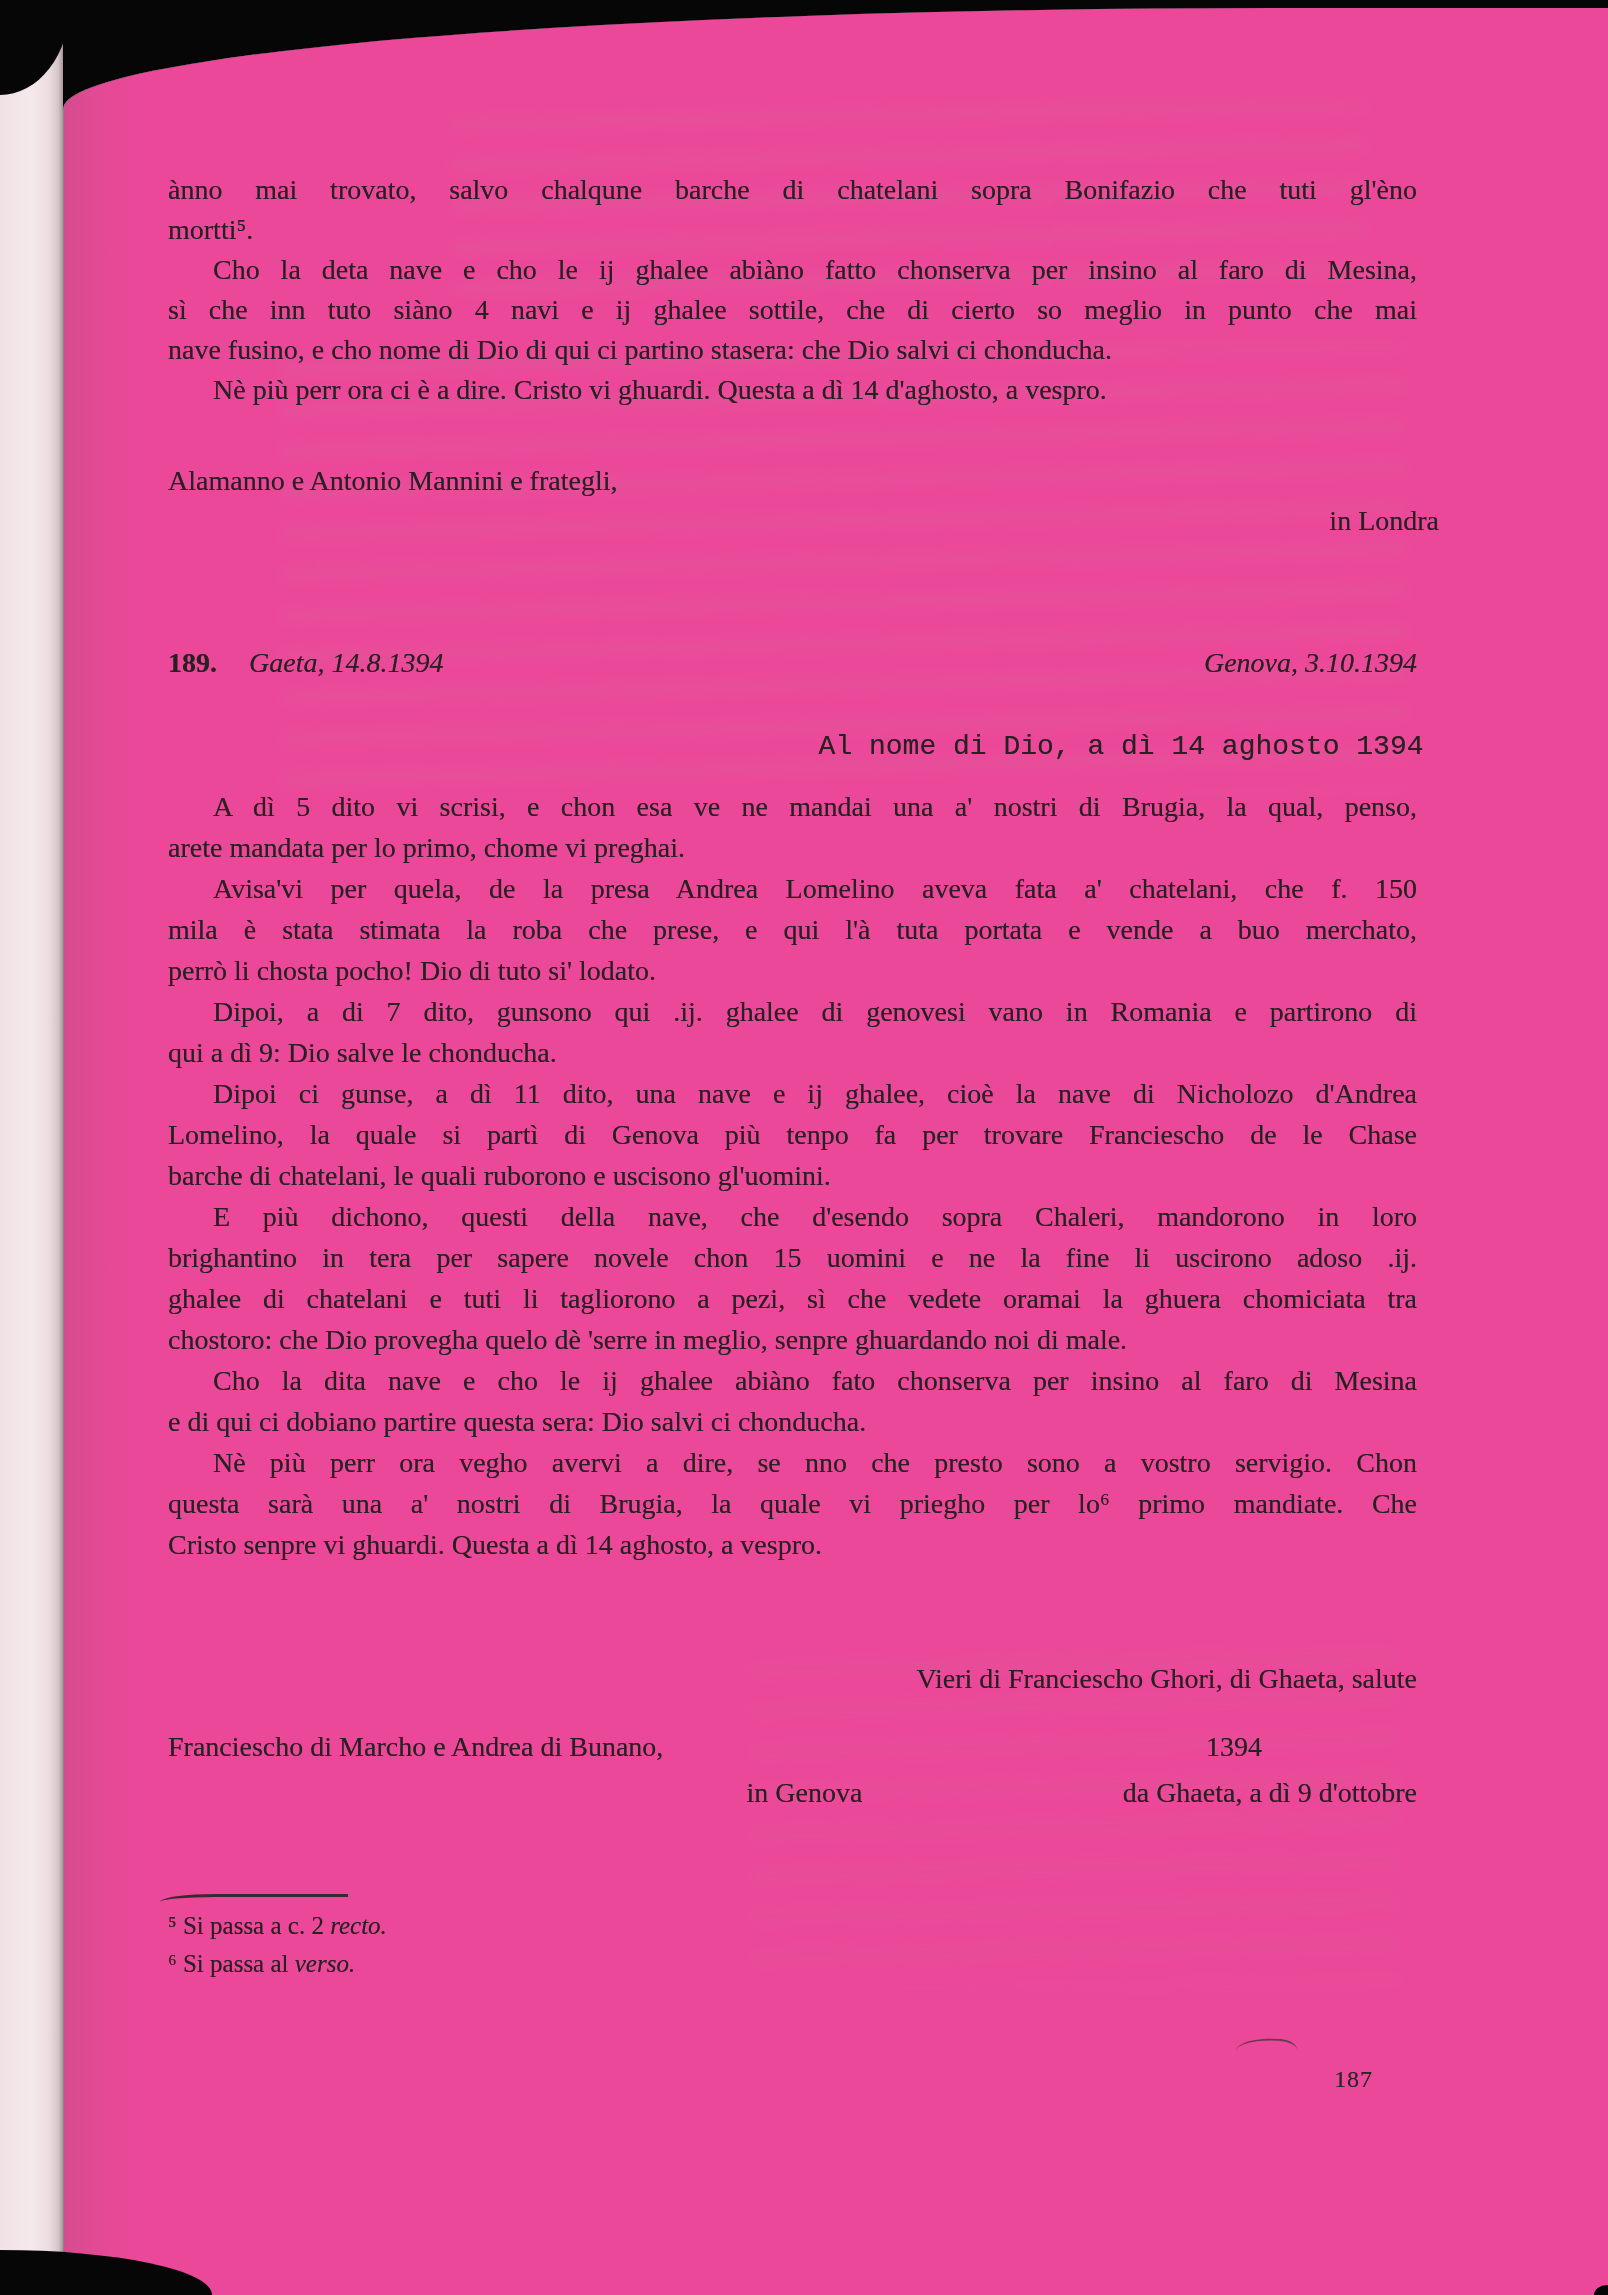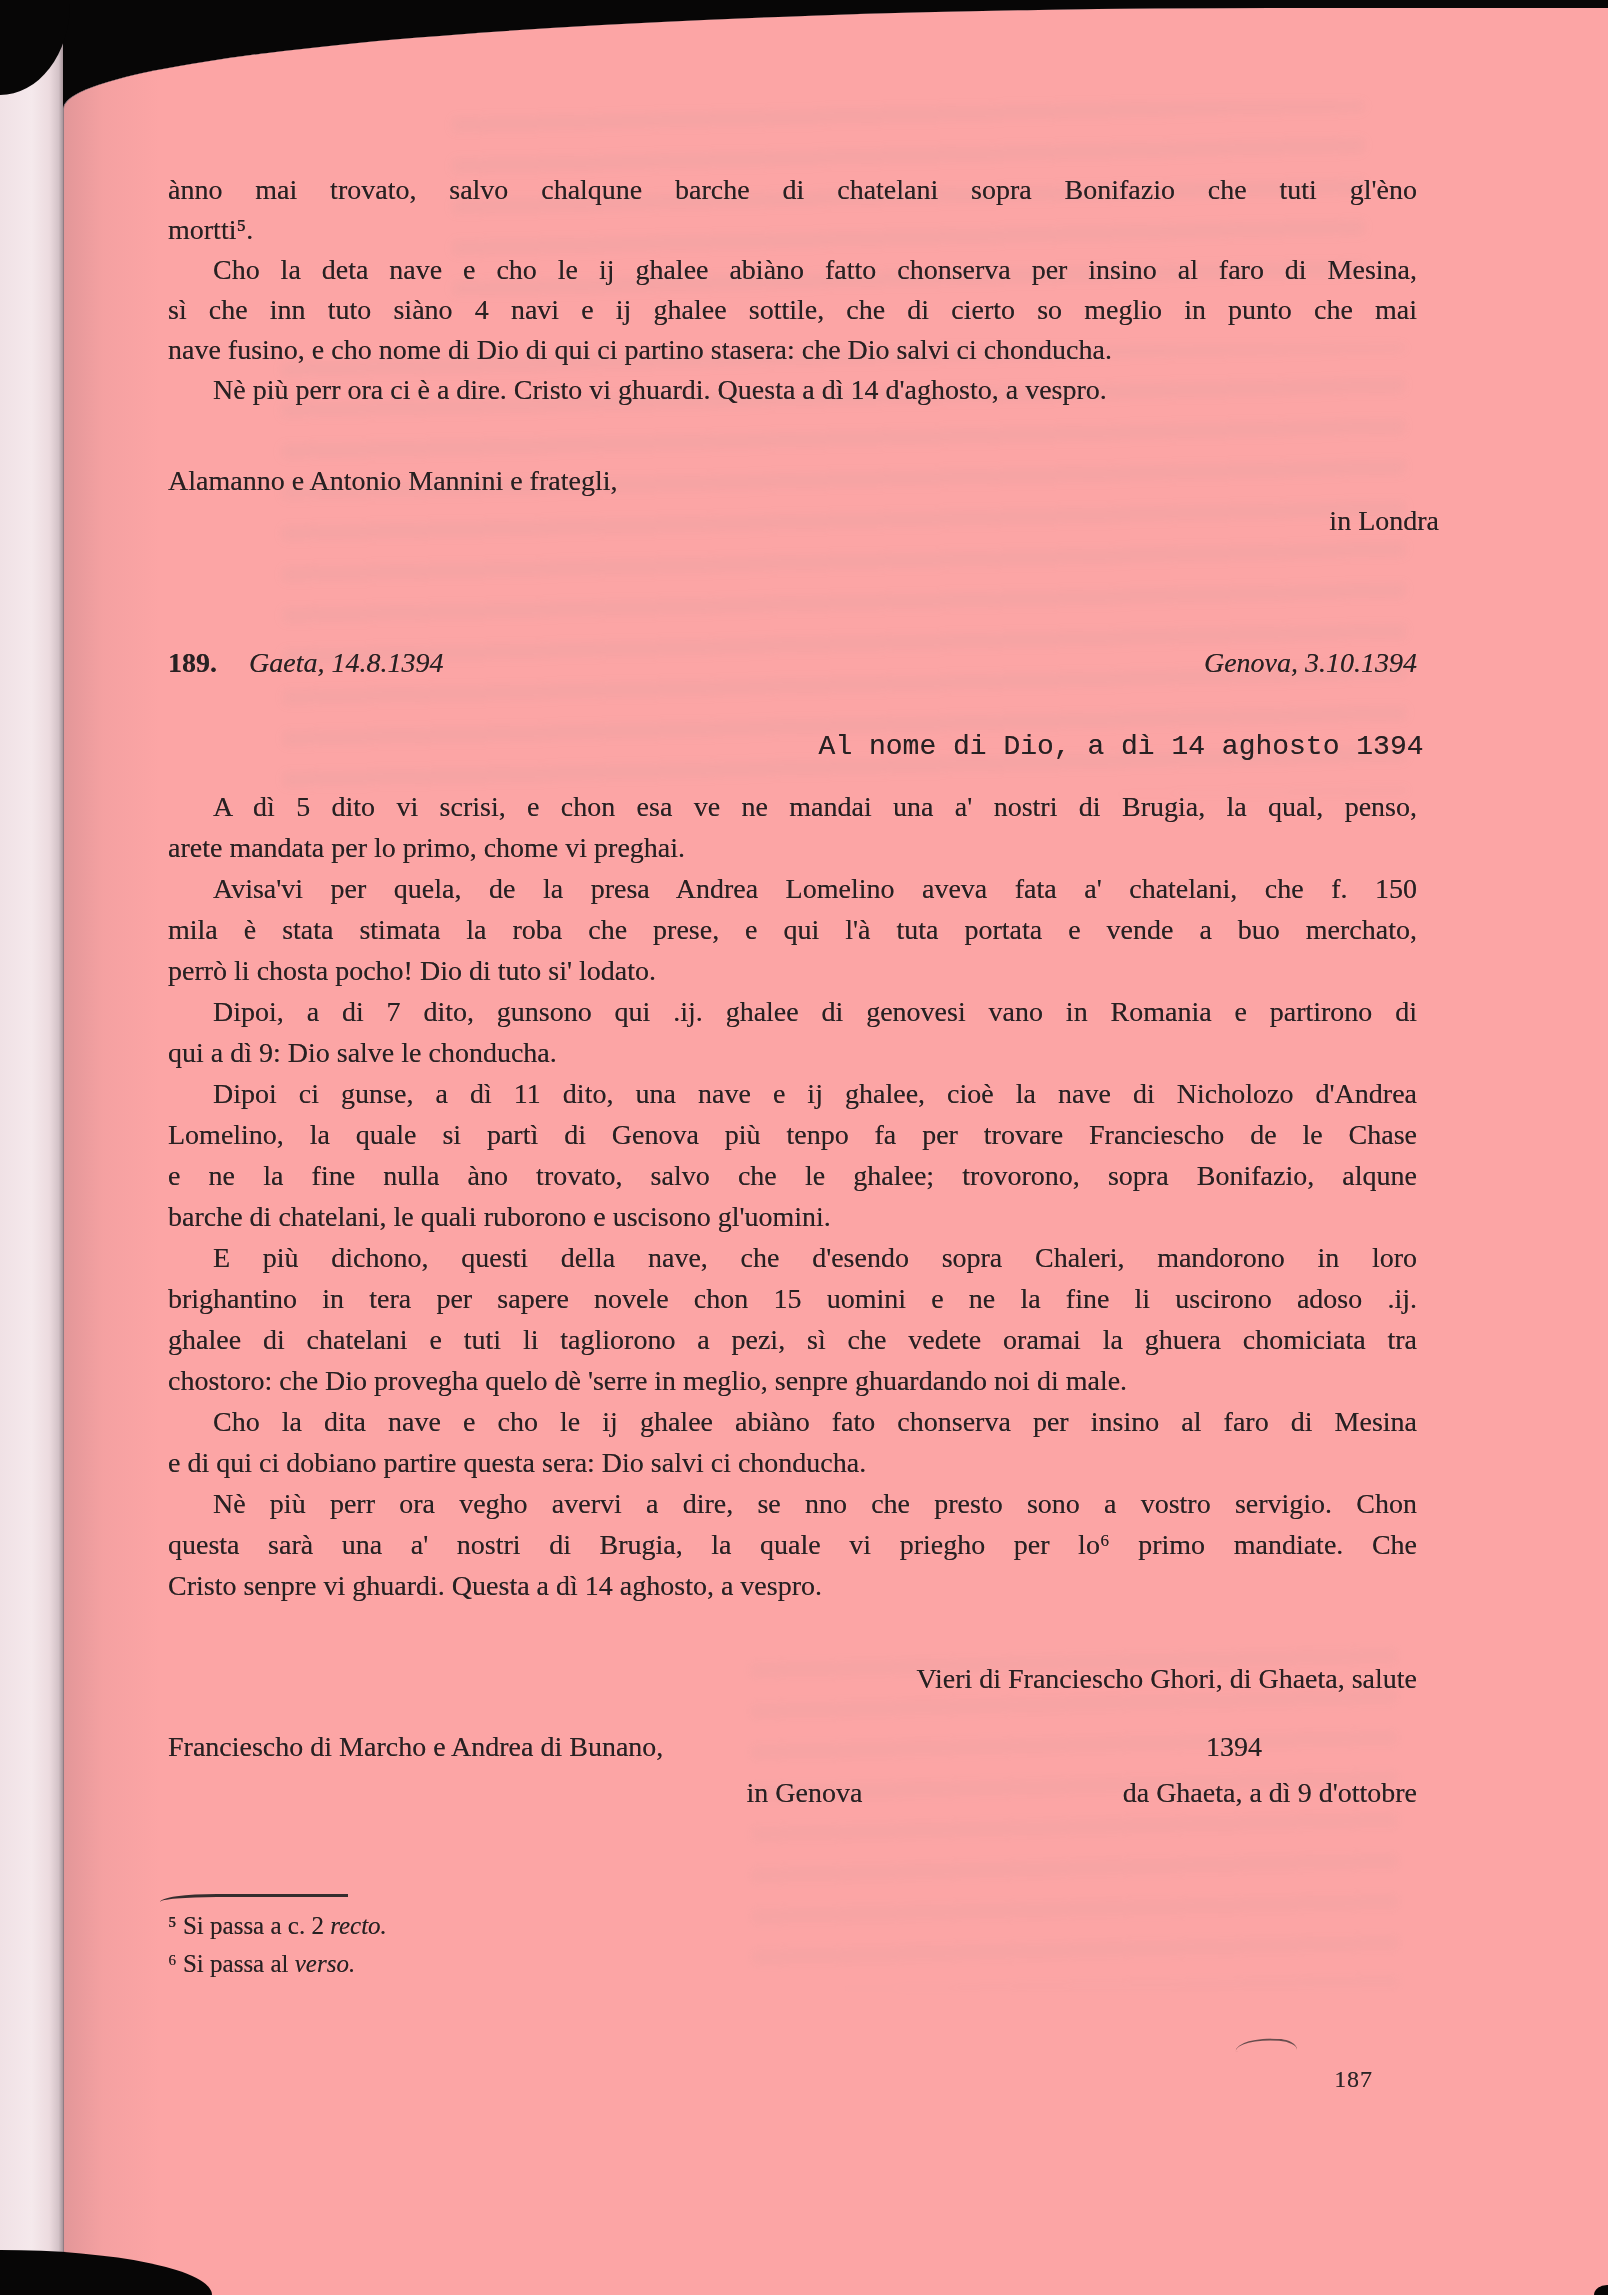--- a/index.html
+++ b/index.html
@@ -7,21 +7,21 @@
        font-family:"Liberation Serif","DejaVu Serif",serif;}
 
   .scan{position:absolute;inset:0;background:#070606;}
 
   
   .left-strip{position:absolute;left:0;top:9.7px;bottom:0;width:63px;
     background:linear-gradient(90deg,#f0e1e5 0%,#f5e9ec 50%,#ecdbdf 78%,#d3c2c7 93%,#a8959b 100%);}
 
   
   .page{position:absolute;left:63px;top:8px;right:0;bottom:0;
-    background:#fca5a5;border-left:1.6px solid #8f7d84;
+    background:#ec4899;border-left:1.6px solid #8f7d84;
     border-top-left-radius:1212px 101px;}
   .page::before{content:"";position:absolute;inset:0;pointer-events:none;
     border-top-left-radius:1212px 101px;
     background:linear-gradient(90deg,rgba(122,92,102,.20) 0,rgba(122,92,102,.06) 39px,rgba(122,92,102,0) 97px);}
 
   
   .corner-tl{position:absolute;left:0;top:0;width:70px;height:95px;background:#070606;
     border-bottom-right-radius:70px 91px;}
   .corner-bl{position:absolute;left:0;bottom:0;width:212px;height:45px;background:#070606;
     border-top-right-radius:212px 45px;}
@@ -119,21 +119,20 @@
     <div class="tcol body-block" style="top:778px;">
         <div class="tline fill indent">A dì 5 dito vi scrisi, e chon esa ve ne mandai una a' nostri di Brugia, la qual, penso,</div>
         <div class="tline end">arete mandata per lo primo, chome vi preghai.</div>
         <div class="tline fill indent">Avisa'vi per quela, de la presa Andrea Lomelino aveva fata a' chatelani, che f. 150</div>
         <div class="tline fill">mila è stata stimata la roba che prese, e qui l'à tuta portata e vende a buo merchato,</div>
         <div class="tline end">perrò li chosta pocho! Dio di tuto si' lodato.</div>
         <div class="tline fill indent">Dipoi, a di 7 dito, gunsono qui .ij. ghalee di genovesi vano in Romania e partirono di</div>
         <div class="tline end">qui a dì 9: Dio salve le chonducha.</div>
         <div class="tline fill indent">Dipoi ci gunse, a dì 11 dito, una nave e ij ghalee, cioè la nave di Nicholozo d'Andrea</div>
         <div class="tline fill">Lomelino, la quale si partì di Genova più tenpo fa per trovare Franciescho de le Chase</div>
-        <div class="tline fill">e ne la fine nulla àno trovato, salvo che le ghalee; trovorono, sopra Bonifazio, alqune</div>
         <div class="tline end">barche di chatelani, le quali ruborono e uscisono gl'uomini.</div>
         <div class="tline fill indent">E più dichono, questi della nave, che d'esendo sopra Chaleri, mandorono in loro</div>
         <div class="tline fill">brighantino in tera per sapere novele chon 15 uomini e ne la fine li uscirono adoso .ij.</div>
         <div class="tline fill">ghalee di chatelani e tuti li tagliorono a pezi, sì che vedete oramai la ghuera chomiciata tra</div>
         <div class="tline end">chostoro: che Dio provegha quelo dè 'serre in meglio, senpre ghuardando noi di male.</div>
         <div class="tline fill indent">Cho la dita nave e cho le ij ghalee abiàno fato chonserva per insino al faro di Mesina</div>
         <div class="tline end">e di qui ci dobiano partire questa sera: Dio salvi ci chonducha.</div>
         <div class="tline fill indent">Nè più perr ora vegho avervi a dire, se nno che presto sono a vostro servigio. Chon</div>
         <div class="tline fill">questa sarà una a' nostri di Brugia, la quale vi priegho per lo⁶ primo mandiate. Che</div>
         <div class="tline end">Cristo senpre vi ghuardi. Questa a dì 14 aghosto, a vespro.</div>

